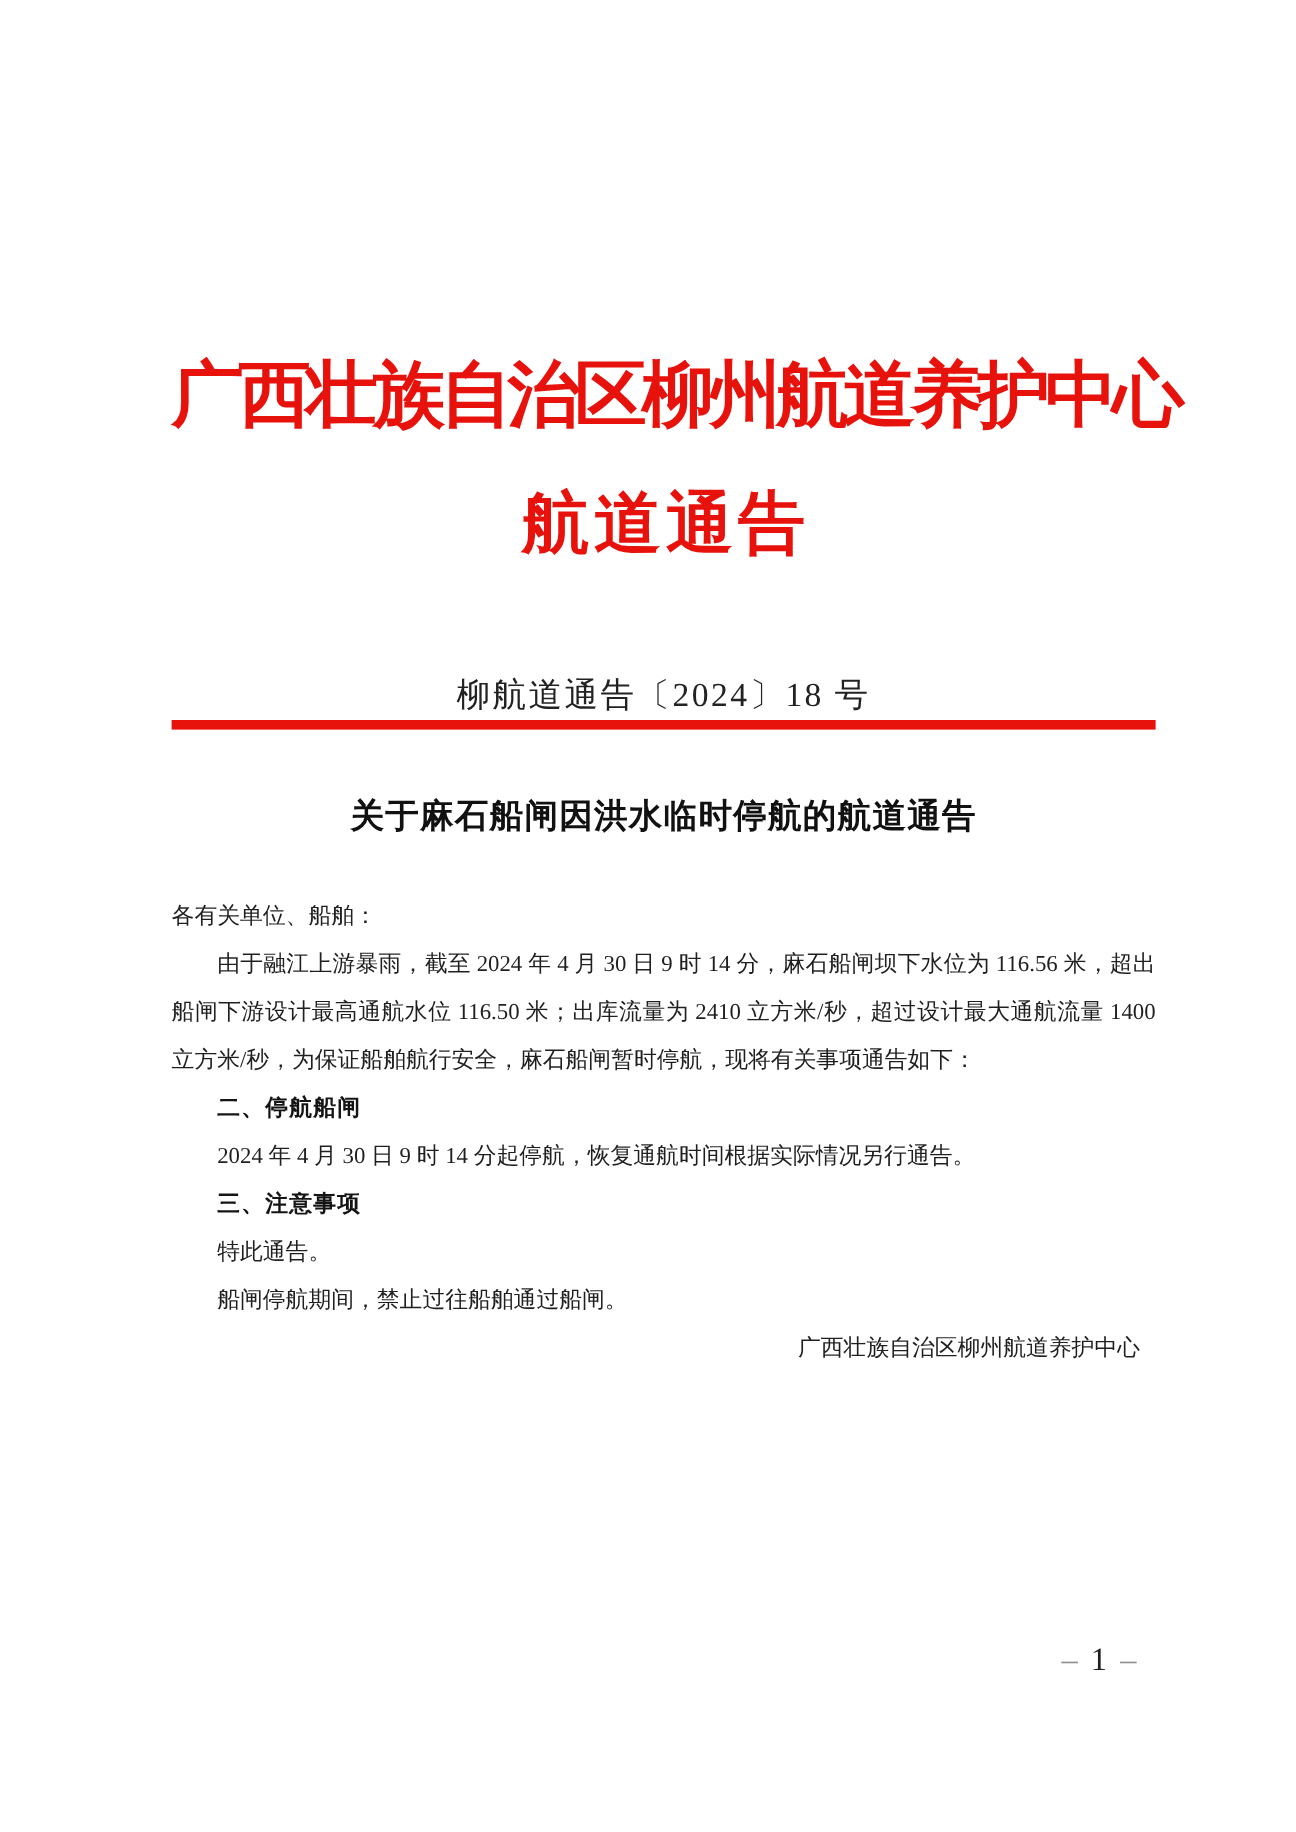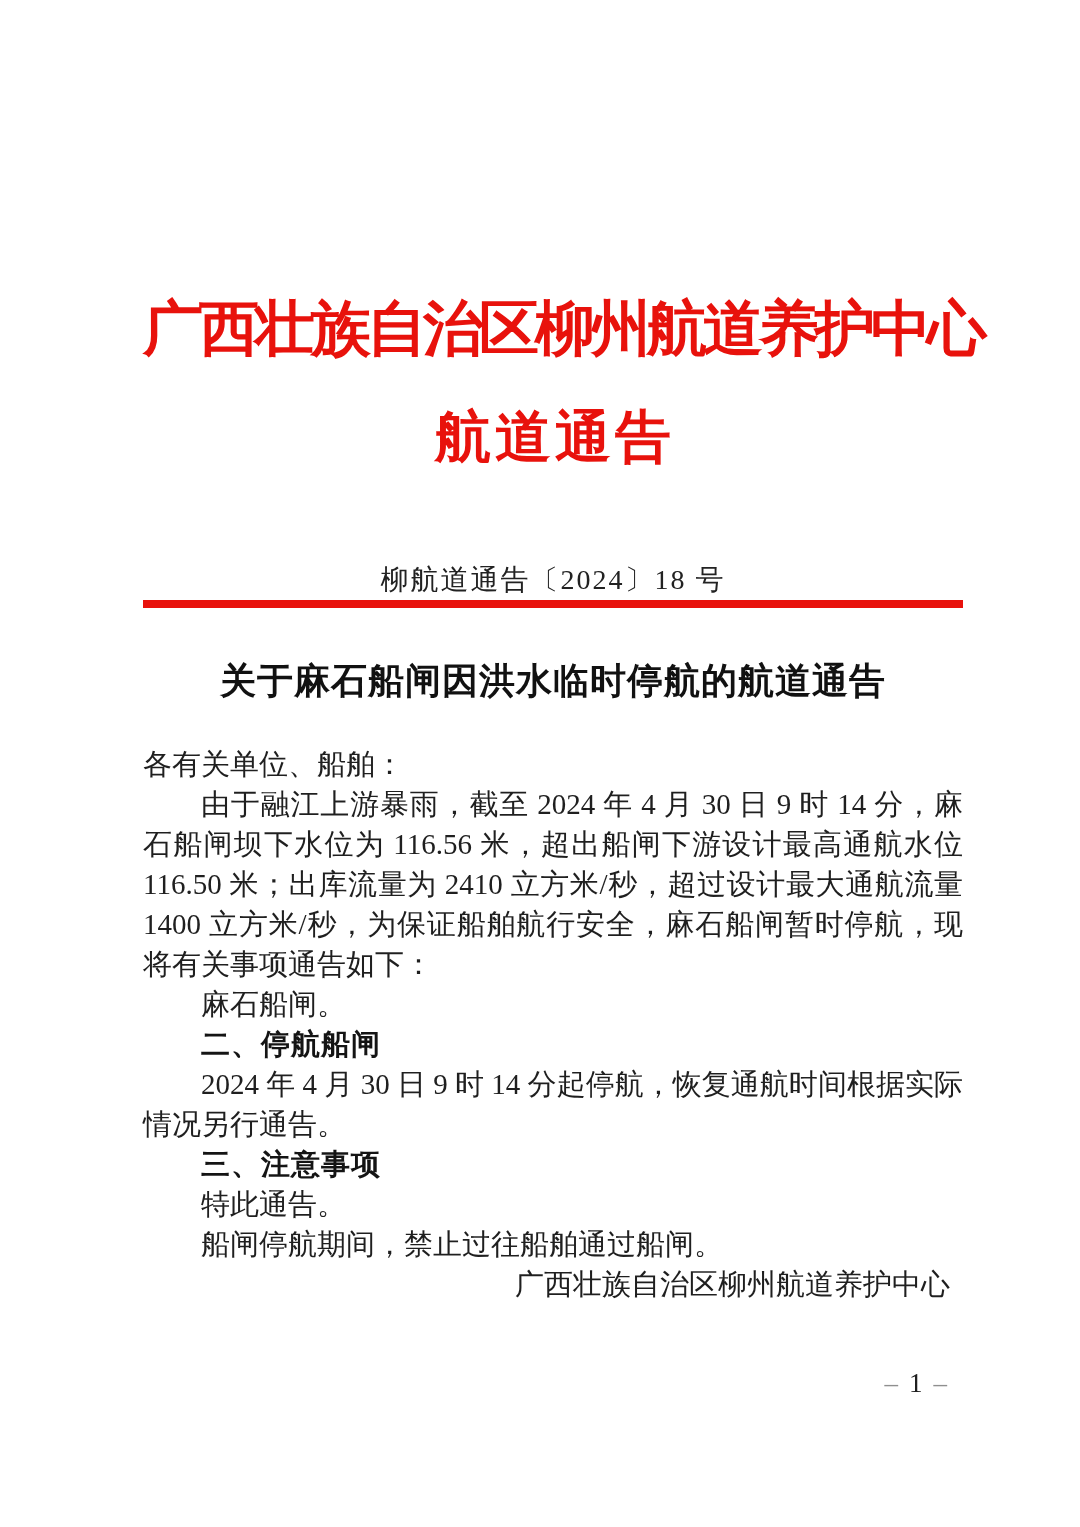--- a/index.html
+++ b/index.html
@@ -47,29 +47,29 @@
     color: #222222;
   }
   .red-rule {
     height: 8px;
     background: #e8120c;
     margin-top: 4px;
   }
   .notice-title {
     text-align: center;
     font-weight: bold;
-    font-size: 36px;
+    font-size: 28px;
     line-height: 50px;
     margin-top: 48px;
     letter-spacing: 1px;
     color: #111111;
   }
   .body-text {
     margin-top: 38px;
-    font-size: 29px;
+    font-size: 19px;
     line-height: 40px;
     text-align: justify;
   }
   .body-text p {
     margin: 0;
   }
   .para {
     text-indent: 2em;
     font-family: Liberation Serif, serif;
   }
@@ -129,21 +129,20 @@
 
   <div class="notice-title">关于麻石船闸因洪水临时停航的航道通告</div>
 
   <div class="body-text">
 
     <p class="salutation">各有关单位、船舶：</p>
 
     <p class="para">由于融江上游暴雨，截至 2024 年 4 月 30 日 9 时 14 分，麻石船闸坝下水位为 116.56 米，超出船闸下游设计最高通航水位 116.50 米；出库流量为 2410 立方米/秒，超过设计最大通航流量 1400 立方米/秒，为保证船舶航行安全，麻石船闸暂时停航，现将有关事项通告如下：</p>
 
 
-    <p class="para">麻石船闸。</p>
 
     <p class="section-heading">二、停航船闸</p>
 
     <p class="para">2024 年 4 月 30 日 9 时 14 分起停航，恢复通航时间根据实际情况另行通告。</p>
 
     <p class="section-heading">三、注意事项</p>
 
     <p class="para">特此通告。</p>
 
     <p class="para">船闸停航期间，禁止过往船舶通过船闸。</p>

